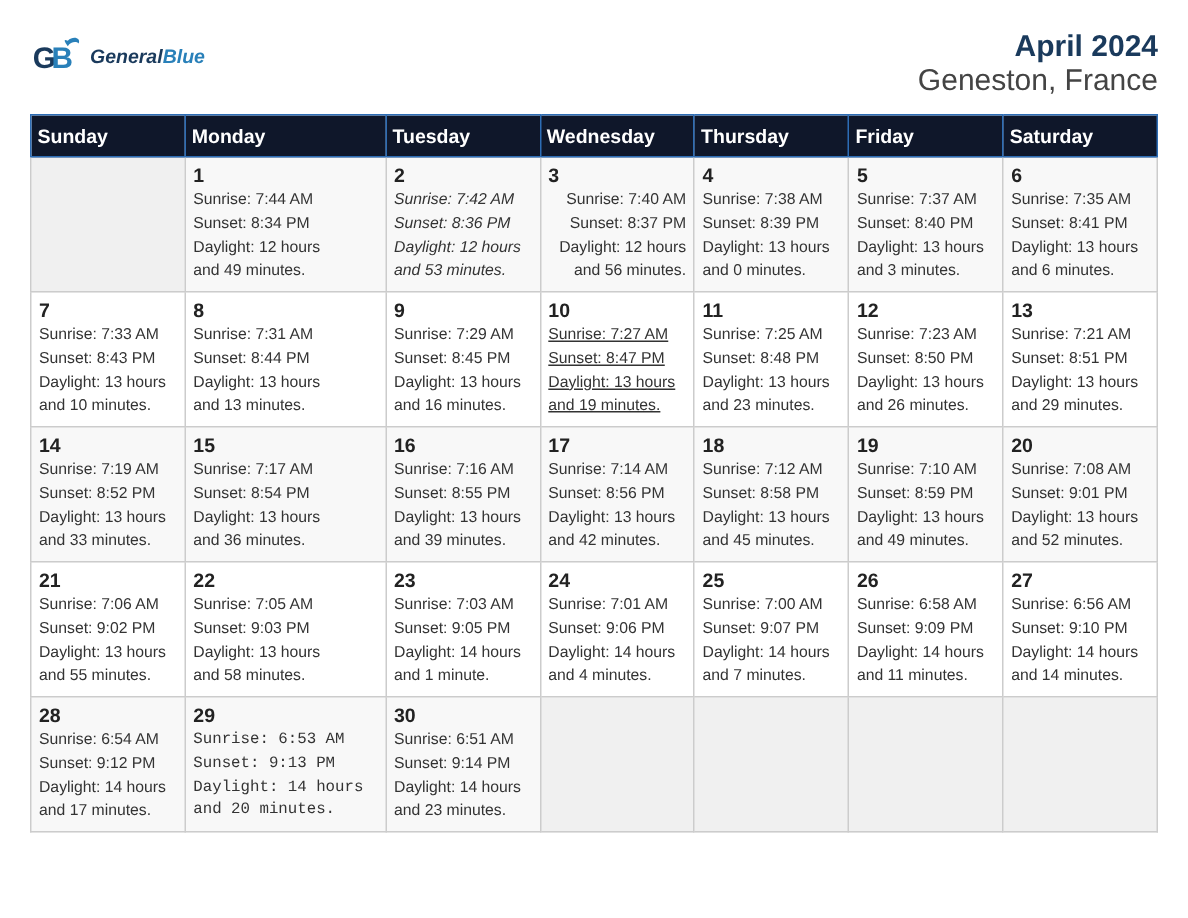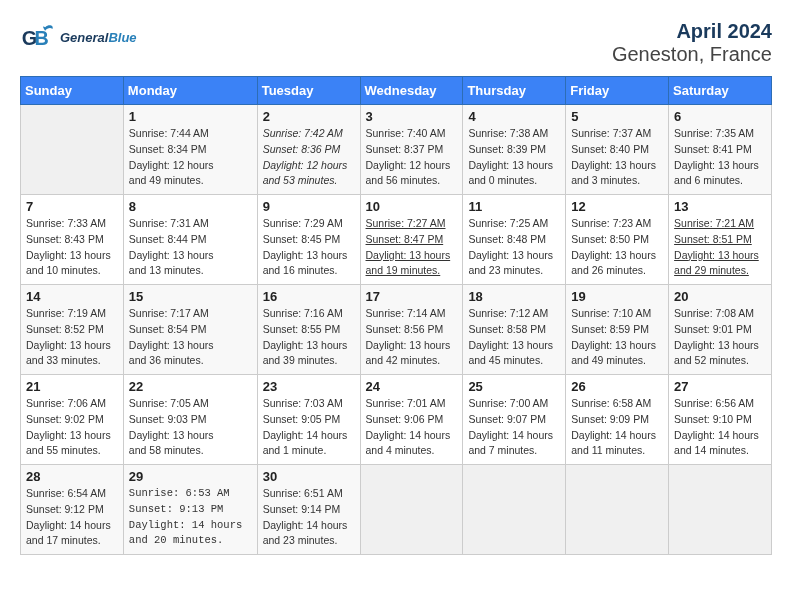--- a/index.html
+++ b/index.html
@@ -41,21 +41,21 @@
     .location {
       font-size: 20px;
       color: #444;
     }
     table {
       width: 100%;
       border-collapse: collapse;
       font-size: 11px;
     }
     thead tr th {
-      background-color: #3b82f6;
+      background-color: #0f172a;
       color: #fff;
       padding: 6px 4px;
       text-align: left;
       font-size: 13px;
       font-weight: bold;
       border: 1px solid #2d6db5;
     }
     tbody tr td {
       border: 1px solid #ccc;
       padding: 4px 5px;
@@ -133,21 +133,21 @@
         </td>
         <td>
           <div class="day-number">2</div>
           <div class="day-info" style="white-space: pre-line; font-style: italic;">Sunrise: 7:42 AM
 Sunset: 8:36 PM
 Daylight: 12 hours
 and 53 minutes.</div>
         </td>
         <td>
           <div class="day-number">3</div>
-          <div class="day-info" style="white-space: pre-line;">Sunrise: 7:40 AM
+          <div class="day-info" style="white-space: pre-line; text-align: right;">Sunrise: 7:40 AM
 Sunset: 8:37 PM
 Daylight: 12 hours
 and 56 minutes.</div>
         </td>
         <td>
           <div class="day-number">4</div>
           <div class="day-info" style="white-space: pre-line;">Sunrise: 7:38 AM
 Sunset: 8:39 PM
 Daylight: 13 hours
 and 0 minutes.</div>
@@ -205,21 +205,21 @@
         </td>
         <td>
           <div class="day-number">12</div>
           <div class="day-info" style="white-space: pre-line;">Sunrise: 7:23 AM
 Sunset: 8:50 PM
 Daylight: 13 hours
 and 26 minutes.</div>
         </td>
         <td>
           <div class="day-number">13</div>
-          <div class="day-info" style="white-space: pre-line; text-decoration: underline;">Sunrise: 7:21 AM
+          <div class="day-info" style="white-space: pre-line;">Sunrise: 7:21 AM
 Sunset: 8:51 PM
 Daylight: 13 hours
 and 29 minutes.</div>
         </td>
       </tr>
       <tr>
         <td>
           <div class="day-number">14</div>
           <div class="day-info" style="white-space: pre-line;">Sunrise: 7:19 AM
 Sunset: 8:52 PM

